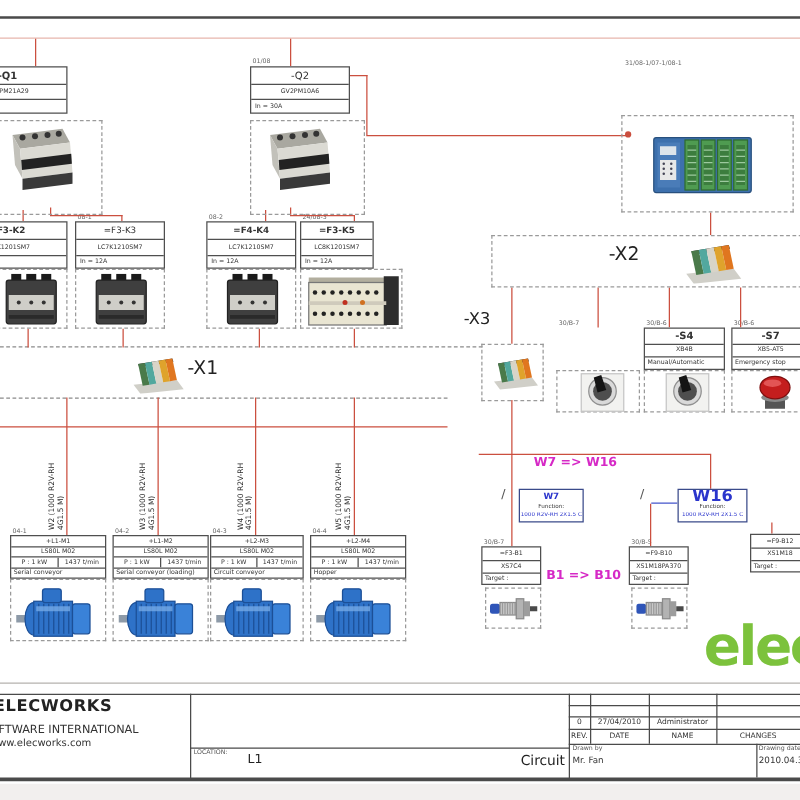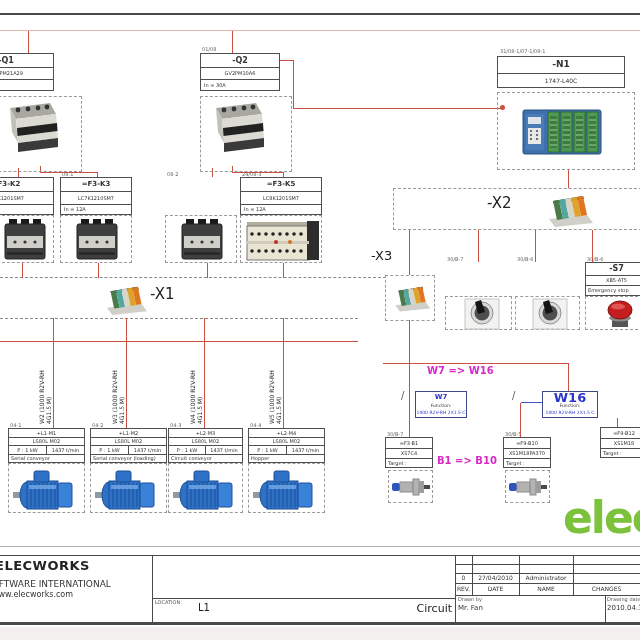--- a/index.html
+++ b/index.html
@@ -56,21 +56,21 @@
     </svg>
   </div>
   <div class="wr" style="left:18px;top:168px;width:1px;height:9px"></div>
   <div class="wr" style="left:40px;top:166px;width:1px;height:6px"></div>
   <div class="wr" style="left:40px;top:172px;width:58px;height:1px"></div>
   <div class="wr" style="left:97px;top:172px;width:1px;height:5px"></div>
 
   <div class="t ref" style="left:202px;top:46px">01/08</div>
   <div class="wr" style="left:232px;top:31px;width:1px;height:22px"></div>
   <div class="bx" style="left:200px;top:53px;width:80px;height:38px">
-    <div class="rw c" style="height:13px;line-height:13px;font-size:8px;font-weight:bold">-Q2</div>
+    <div class="rw c" style="height:13px;line-height:13px;font-size:8px;font-weight:normal">-Q2</div>
     <div class="rw c" style="height:12px;line-height:11px;font-size:5px">GV2PM10A6</div>
     <div class="rw" style="height:11px;line-height:10px;font-size:5px;padding-left:3px">In = 30A</div>
   </div>
   <div class="db" style="left:200px;top:96px;width:92px;height:76px"></div>
   <div class="ico" style="left:206px;top:100px;width:62px;height:56px">
     <svg width="62" height="56" viewBox="0 0 62 56">
       <polygon points="10,8 50,3 56,14 16,19" fill="#a9a8a0"></polygon>
       <circle cx="18" cy="10" r="2.4" fill="#333"></circle>
         <circle cx="28" cy="9" r="2.4" fill="#333"></circle>
       <circle cx="38" cy="8" r="2.4" fill="#333"></circle>
@@ -84,24 +84,20 @@
   <div class="wr" style="left:279px;top:60px;width:15px;height:1px"></div>
   <div class="wr" style="left:293px;top:60px;width:1px;height:48px"></div>
   <div class="wr" style="left:293px;top:108px;width:209px;height:1px"></div>
   <div class="wr" style="left:500px;top:105px;width:5px;height:5px;border-radius:50%"></div>
   <div class="wr" style="left:212px;top:168px;width:1px;height:9px"></div>
   <div class="wr" style="left:232px;top:166px;width:1px;height:6px"></div>
   <div class="wr" style="left:232px;top:172px;width:52px;height:1px"></div>
   <div class="wr" style="left:283px;top:172px;width:1px;height:5px"></div>
 
   <div class="t ref" style="left:500px;top:48px">31/08-1/07-1/08-1</div>
-  <div class="bx" style="left:497px;top:56px;width:128px;height:32px">
-    <div class="rw c" style="height:16px;line-height:15px;font-size:9px;font-weight:bold">-N1</div>
-    <div class="rw c" style="height:14px;line-height:13px;font-size:6px">1747-L40C</div>
-  </div>
   <div class="db" style="left:497px;top:92px;width:138px;height:78px"></div>
   <div class="ico" style="left:522px;top:100px;width:80px;height:62px">
     <svg width="80" height="62" viewBox="0 0 80 62">
       <rect x="1" y="10" width="78" height="44" rx="2" fill="#3d70ad" stroke="#28507e"></rect>
       <rect x="4" y="14" width="18" height="36" fill="#4a7cb8"></rect>
       <rect x="6" y="17" width="13" height="7" fill="#dde4ea"></rect>
       <rect x="6" y="28" width="13" height="16" fill="#e8e8e8"></rect>
       <circle cx="9" cy="31" r="1" fill="#445"></circle>
         <circle cx="15" cy="31" r="1" fill="#445"></circle>
       <circle cx="9" cy="35" r="1" fill="#445"></circle>
@@ -146,59 +142,64 @@
       <circle cx="12" cy="23" r="1.6" fill="#333"></circle>
         <circle cx="22" cy="23" r="1.6" fill="#333"></circle>
         <circle cx="32" cy="23" r="1.6" fill="#333"></circle>
       <rect x="4" y="33" width="36" height="3" fill="#2a2a2a"></rect>
     </svg>
   </div>
   <div class="wr" style="left:22px;top:263px;width:1px;height:15px"></div>
 
   <div class="t ref" style="left:62px;top:171px">08-1</div>
   <div class="bx" style="left:60px;top:177px;width:72px;height:38px">
-    <div class="rw c" style="height:13px;line-height:13px;font-size:7px;font-weight:bold">=F3-K3</div>
+    <div class="rw c" style="height:13px;line-height:13px;font-size:7px;font-weight:normal">=F3-K3</div>
     <div class="rw c" style="height:13px;line-height:12px;font-size:5px">LC7K1210SM7</div>
     <div class="rw" style="height:10px;line-height:9px;font-size:5px;padding-left:3px">In = 12A</div>
   </div>
   <div class="db" style="left:60px;top:215px;width:72px;height:48px"></div>
   <div class="ico" style="left:74px;top:219px;width:46px;height:42px">
     <svg width="46" height="42" viewBox="0 0 44 42">
       <rect x="6" y="0" width="8" height="7" fill="#1a1a1a"></rect>
         <rect x="18" y="0" width="8" height="7" fill="#1a1a1a"></rect>
         <rect x="30" y="0" width="8" height="7" fill="#1a1a1a"></rect>
       <rect x="2" y="5" width="40" height="35" rx="2" fill="#3f3f3f" stroke="#222"></rect>
       <rect x="4" y="17" width="36" height="12" fill="#cfcec8"></rect>
       <circle cx="12" cy="23" r="1.6" fill="#333"></circle>
         <circle cx="22" cy="23" r="1.6" fill="#333"></circle>
         <circle cx="32" cy="23" r="1.6" fill="#333"></circle>
       <rect x="4" y="33" width="36" height="3" fill="#2a2a2a"></rect>
     </svg>
   </div>
   <div class="wr" style="left:98px;top:263px;width:1px;height:15px"></div>
 
   <div class="t ref" style="left:167px;top:171px">08-2</div>
+  <div class="bx" style="left:165px;top:177px;width:72px;height:38px">
+    <div class="rw c" style="height:13px;line-height:13px;font-size:7px;font-weight:bold">=F4-K4</div>
+    <div class="rw c" style="height:13px;line-height:12px;font-size:5px">LC7K1210SM7</div>
+    <div class="rw" style="height:10px;line-height:9px;font-size:5px;padding-left:3px">In = 12A</div>
+  </div>
   <div class="db" style="left:165px;top:215px;width:72px;height:48px"></div>
   <div class="ico" style="left:179px;top:219px;width:46px;height:42px">
     <svg width="46" height="42" viewBox="0 0 44 42">
       <rect x="6" y="0" width="8" height="7" fill="#1a1a1a"></rect>
         <rect x="18" y="0" width="8" height="7" fill="#1a1a1a"></rect>
         <rect x="30" y="0" width="8" height="7" fill="#1a1a1a"></rect>
       <rect x="2" y="5" width="40" height="35" rx="2" fill="#3f3f3f" stroke="#222"></rect>
       <rect x="4" y="17" width="36" height="12" fill="#cfcec8"></rect>
       <circle cx="12" cy="23" r="1.6" fill="#333"></circle>
         <circle cx="22" cy="23" r="1.6" fill="#333"></circle>
         <circle cx="32" cy="23" r="1.6" fill="#333"></circle>
       <rect x="4" y="33" width="36" height="3" fill="#2a2a2a"></rect>
     </svg>
   </div>
   <div class="wr" style="left:207px;top:263px;width:1px;height:15px"></div>
 
   <div class="t ref" style="left:242px;top:171px">24/08-3</div>
-  <div class="bx" style="left:240px;top:177px;width:82px;height:38px">
+  <div class="bx" style="left:240px;top:177px;width:59px;height:38px">
     <div class="rw c" style="height:13px;line-height:13px;font-size:7px;font-weight:bold">=F3-K5</div>
     <div class="rw c" style="height:13px;line-height:12px;font-size:5px">LC8K1201SM7</div>
     <div class="rw" style="height:10px;line-height:9px;font-size:5px;padding-left:3px">In = 12A</div>
   </div>
   <div class="db" style="left:240px;top:215px;width:82px;height:48px"></div>
   <div class="ico" style="left:246px;top:218px;width:74px;height:45px">
     <svg width="74" height="45" viewBox="0 0 74 45">
       <rect x="1" y="4" width="62" height="7" fill="#b2ae9e"></rect>
       <rect x="1" y="8" width="62" height="34" fill="#e9e5d2" stroke="#777"></rect>
       <rect x="61" y="3" width="12" height="39" fill="#2d2d2d"></rect>
@@ -279,20 +280,25 @@
   <div class="ico" style="left:462px;top:298px;width:40px;height:32px">
     <svg width="40" height="32" viewBox="0 0 40 32">
       <rect x="3" y="1" width="34" height="30" fill="#f2f2f0" stroke="#c5c5c5"></rect>
       <circle cx="20" cy="15" r="11" fill="#d9d9d9" stroke="#909090"></circle>
       <circle cx="20" cy="15" r="7.5" fill="#4e4e4e"></circle>
       <polygon points="13,4 19,2 23,14 16,16" fill="#141414"></polygon>
     </svg>
   </div>
 
   <div class="t ref" style="left:517px;top:256px">30/B-6</div>
+  <div class="bx" style="left:515px;top:262px;width:65px;height:34px">
+    <div class="rw c" style="height:12px;line-height:12px;font-size:8px;font-weight:bold">-S4</div>
+    <div class="rw c" style="height:10px;line-height:9px;font-size:5px">XB4B</div>
+    <div class="rw" style="height:10px;line-height:9px;font-size:5px;padding-left:2px">Manual/Automatic</div>
+  </div>
   <div class="db" style="left:515px;top:296px;width:65px;height:34px"></div>
   <div class="ico" style="left:530px;top:298px;width:40px;height:32px">
     <svg width="40" height="32" viewBox="0 0 40 32">
       <rect x="3" y="1" width="34" height="30" fill="#f2f2f0" stroke="#c5c5c5"></rect>
       <circle cx="20" cy="15" r="11" fill="#d9d9d9" stroke="#909090"></circle>
       <circle cx="20" cy="15" r="7.5" fill="#4e4e4e"></circle>
       <polygon points="13,4 19,2 23,14 16,16" fill="#141414"></polygon>
     </svg>
   </div>
 

